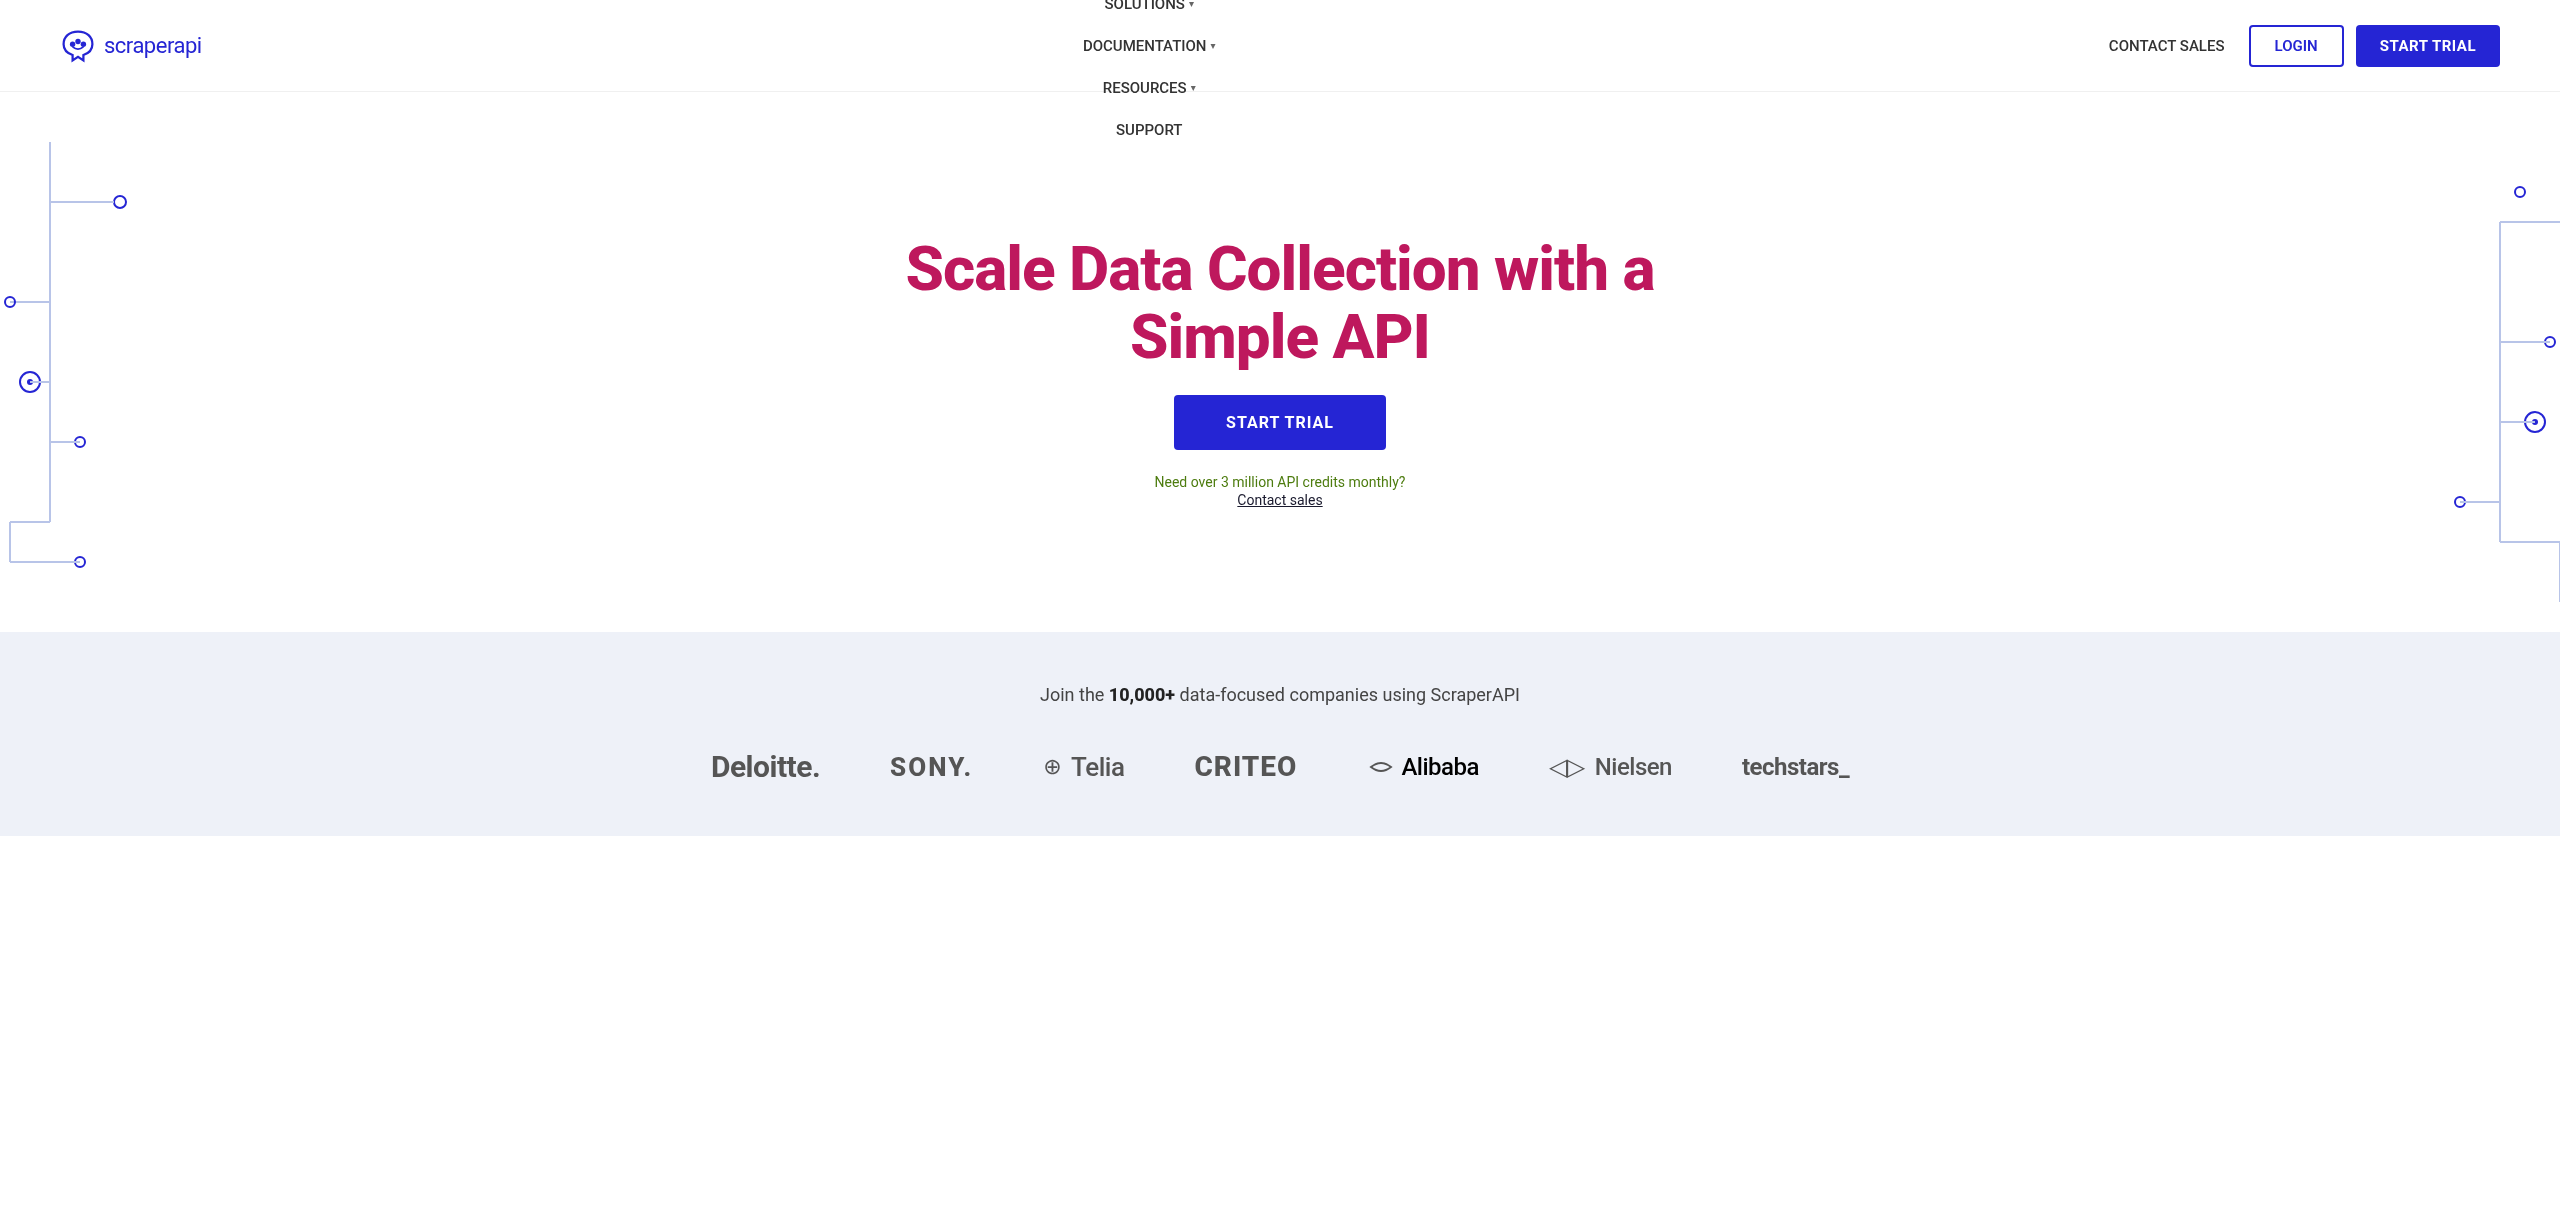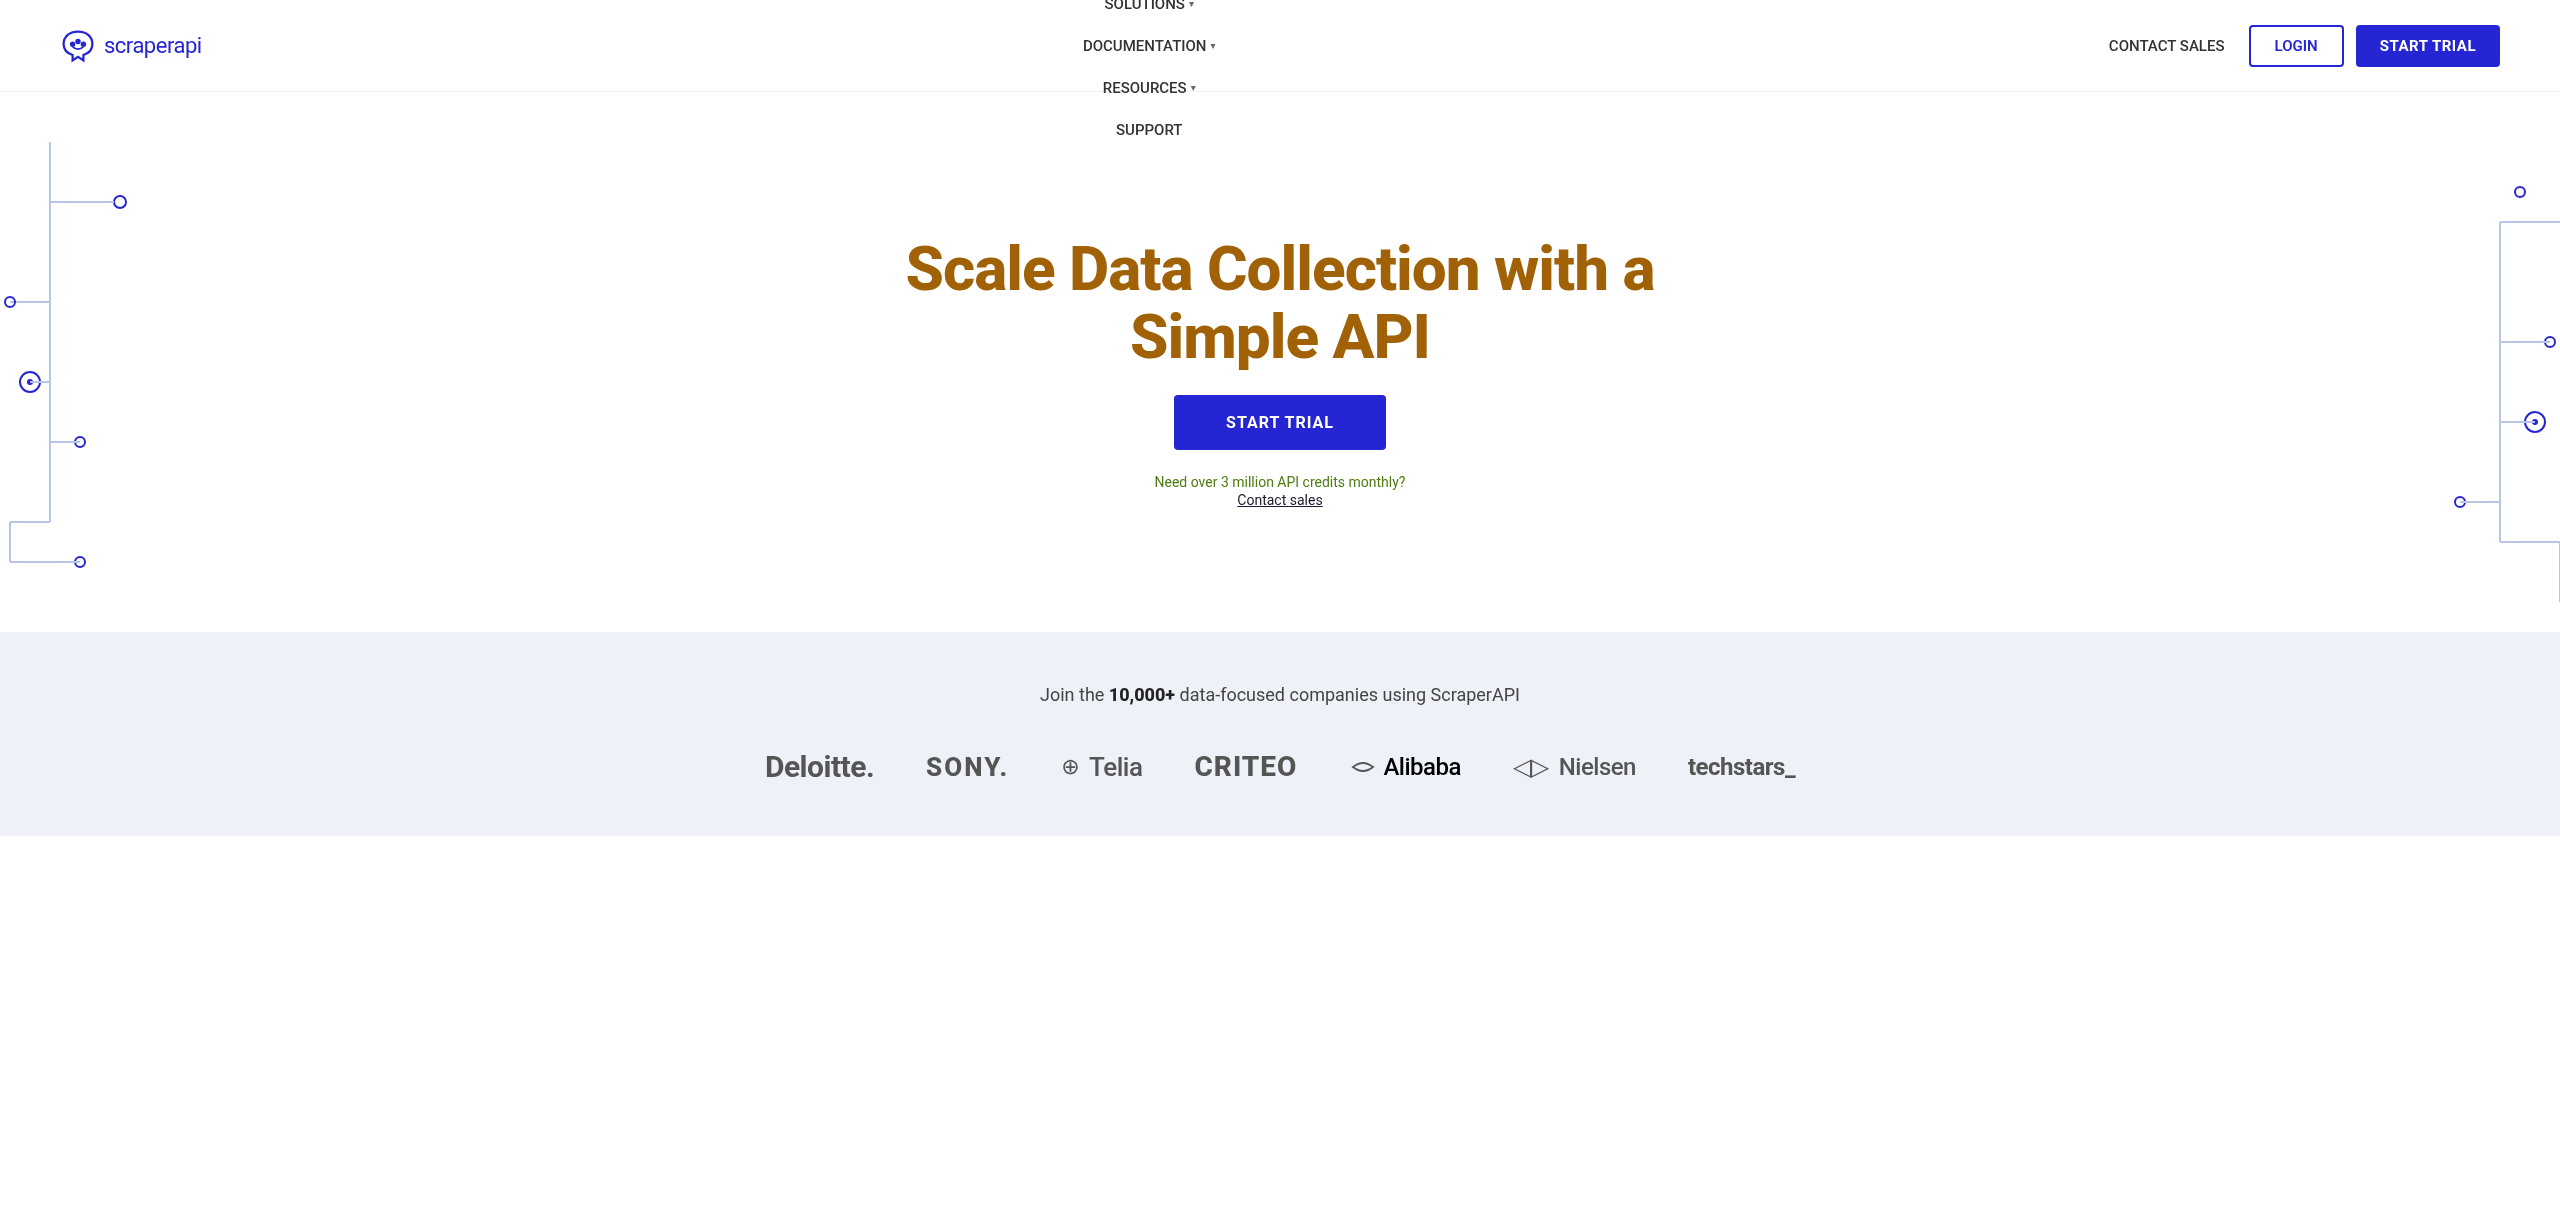--- a/index.html
+++ b/index.html
@@ -121,21 +121,21 @@
       position: absolute;
       right: 0;
       top: 50px;
       width: 220px;
       height: 480px;
     }
 
     .hero-title {
       font-size: 62px;
       font-weight: 800;
-      color: #a16207;
+      color: #be185d;
       line-height: 1.1;
       max-width: 900px;
       margin-bottom: 24px;
       letter-spacing: -1px;
     }
     .hero-subtitle {
       font-size: 19px;
       color: #666;
       line-height: 1.6;
       max-width: 560px;
@@ -177,21 +177,21 @@
       margin-bottom: 44px;
     }
     .logos-tagline strong {
       font-weight: 800;
       color: #222;
     }
     .logos-row {
       display: flex;
       align-items: center;
       justify-content: center;
-      gap: 52px;
+      gap: 70px;
       flex-wrap: wrap;
     }
     .logo-company {
       font-size: 28px;
       font-weight: 700;
       color: #555;
       letter-spacing: -0.5px;
       display: flex;
       align-items: center;
       gap: 6px;

